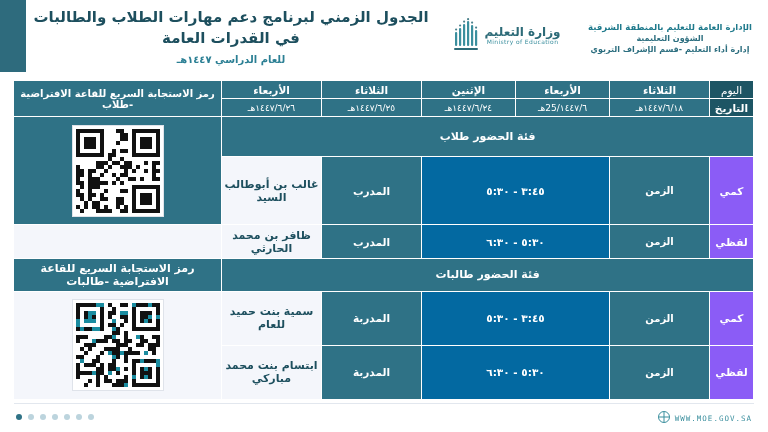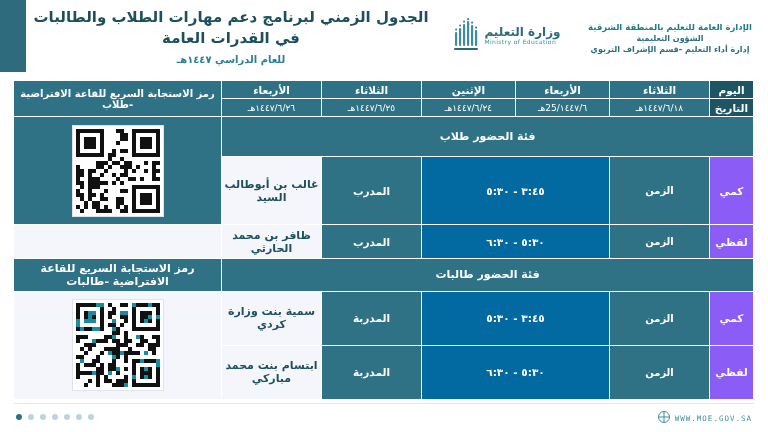--- a/index.html
+++ b/index.html
@@ -46,21 +46,21 @@
   .header-logo {
     width: 130px;
     background: #ffffff;
     display: flex;
     flex-direction: row;
     align-items: center;
     justify-content: center;
     gap: 5px;
   }
   .logo-mark { width: 26px; height: 36px; }
-  .logo-text { display: flex; flex-direction: column; align-items: flex-end; line-height: 1.15; }
+  .logo-text { display: flex; flex-direction: column; align-items: center; line-height: 1.15; }
   .logo-ar { font-size: 12px; color: #2d6b78; font-weight: bold; letter-spacing: .5px; }
   .logo-en { font-size: 6px; color: #3b8f9e; letter-spacing: .4px; }
 
   .header-title-wrap {
     flex: 1;
     background: #ffffff;
     display: flex;
     flex-direction: column;
     align-items: center;
     justify-content: center;
@@ -112,21 +112,21 @@
 
   
   col.c-day    { width: 44px; }
   col.c-date   { width: 100px; }
   col.c-d2     { width: 100px; }
   col.c-d3     { width: 94px; }
   col.c-d4     { width: 94px; }
   col.c-d5     { width: 100px; }
   col.c-qr     { width: 208px; }
 
-  .hdr-dark { background: #1d5564; font-weight: bold; font-size: 10.5px; }
+  .hdr-dark { background: #1d5564; font-weight: normal; font-size: 10.5px; }
   .hdr-teal { background: #2f7286; font-weight: bold; font-size: 10.5px; }
   .hdr-qr   { background: #2f7286; font-weight: bold; font-size: 10px; }
   .date-cell { background: #2f7286; font-size: 9px; font-weight: normal; }
   .date-label { background: #1d5564; font-weight: bold; font-size: 10.5px; }
 
   .section-row td {
     background: #2f7286;
     font-weight: bold;
     font-size: 11px;
     letter-spacing: .3px;
@@ -772,21 +772,21 @@
         <tr class="section-row">
           <td colspan="6">فئة الحضور طالبات</td>
           <td class="hdr-qr">رمز الاستجابة السريع للقاعة الافتراضية -طالبات</td>
         </tr>
 
         <tr>
           <td class="cat-cell">كمي</td>
           <td class="zaman-cell">الزمن</td>
           <td class="time-cell" colspan="2">٣:٤٥ - ٥:٣٠</td>
           <td class="role-cell">المدربة</td>
-          <td class="name-cell">سمية بنت وزارة كردي</td>
+          <td class="name-cell">سمية بنت حميد للعام</td>
           <td class="qr-cell" rowspan="2">
             <div class="qr-holder">
               <div class="qr-box">
                 <div class="qr-grid" id="qr2">
                     <i class="qr-on"></i>
                     <i class="qr-on"></i>
                     <i class="qr-on-b"></i>
                     <i class="qr-on"></i>
                     <i class="qr-on"></i>
                     <i class="qr-on"></i>

